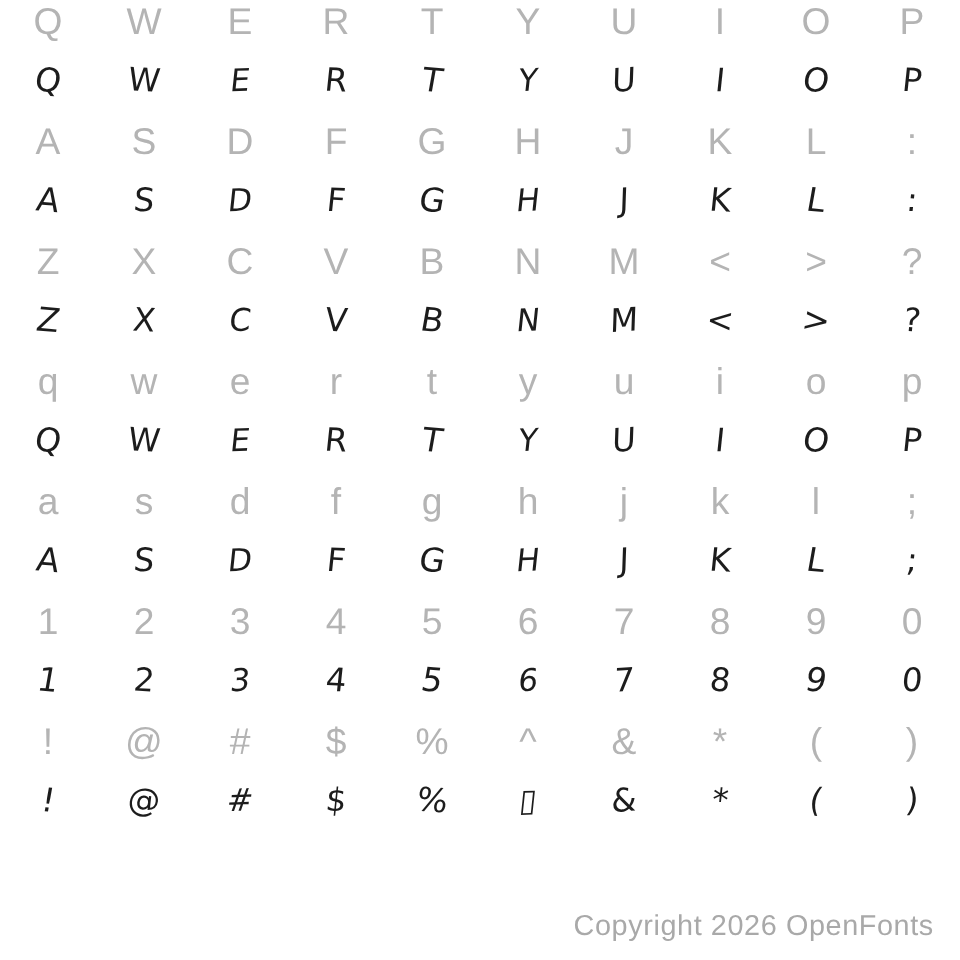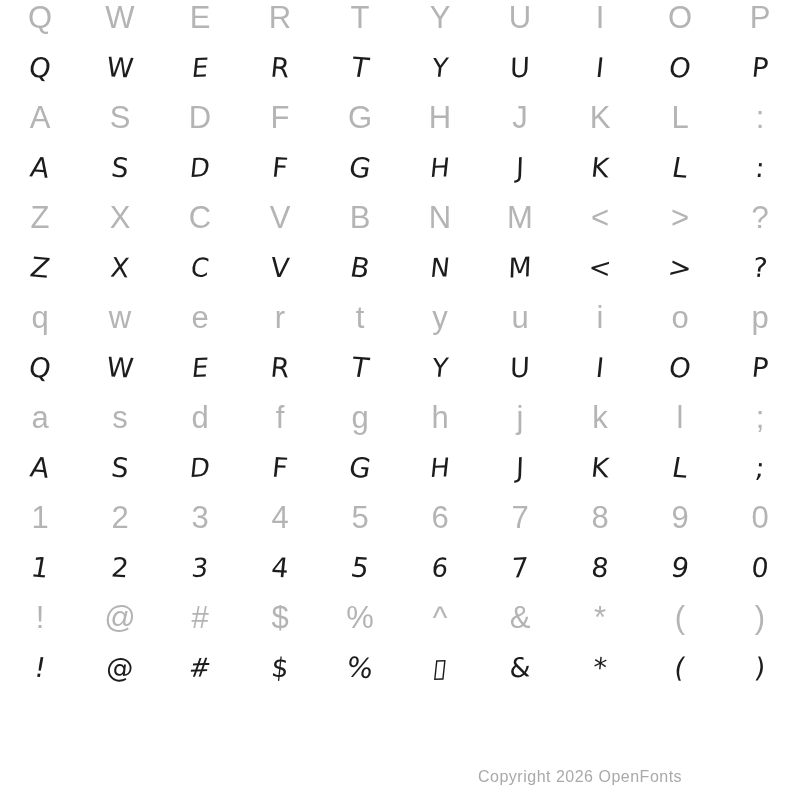--- a/index.html
+++ b/index.html
@@ -48,26 +48,25 @@
   }
   
   .row.custom .cell:nth-child(odd)  { transform: rotate(-4deg) skewX(-6deg); }
   .row.custom .cell:nth-child(even) { transform: rotate(3deg) skewX(-3deg); }
   .row.custom .cell:nth-child(3n)   { transform: rotate(-2deg) skewX(-8deg) scale(0.96); }
   .row.custom .cell:nth-child(4n+1) { transform: rotate(5deg) skewX(-5deg) scale(1.02); }
   .copyright {
     position: absolute;
     top: 758px;
     left: 478px;
-    font-size: 16px;
+    font-size: 24px;
     color: var(--copyright-color);
     font-family: "Liberation Sans", sans-serif;
     letter-spacing: 0.5px;
     white-space: nowrap;
-    margin-top: 10px;
   }
 </style>
 </head>
 <body>
 
 <main>
   <section id="glyph-grid" class="glyph-grid">
       <div class="row reference">
         <span class="cell">Q</span>
         <span class="cell">W</span>

